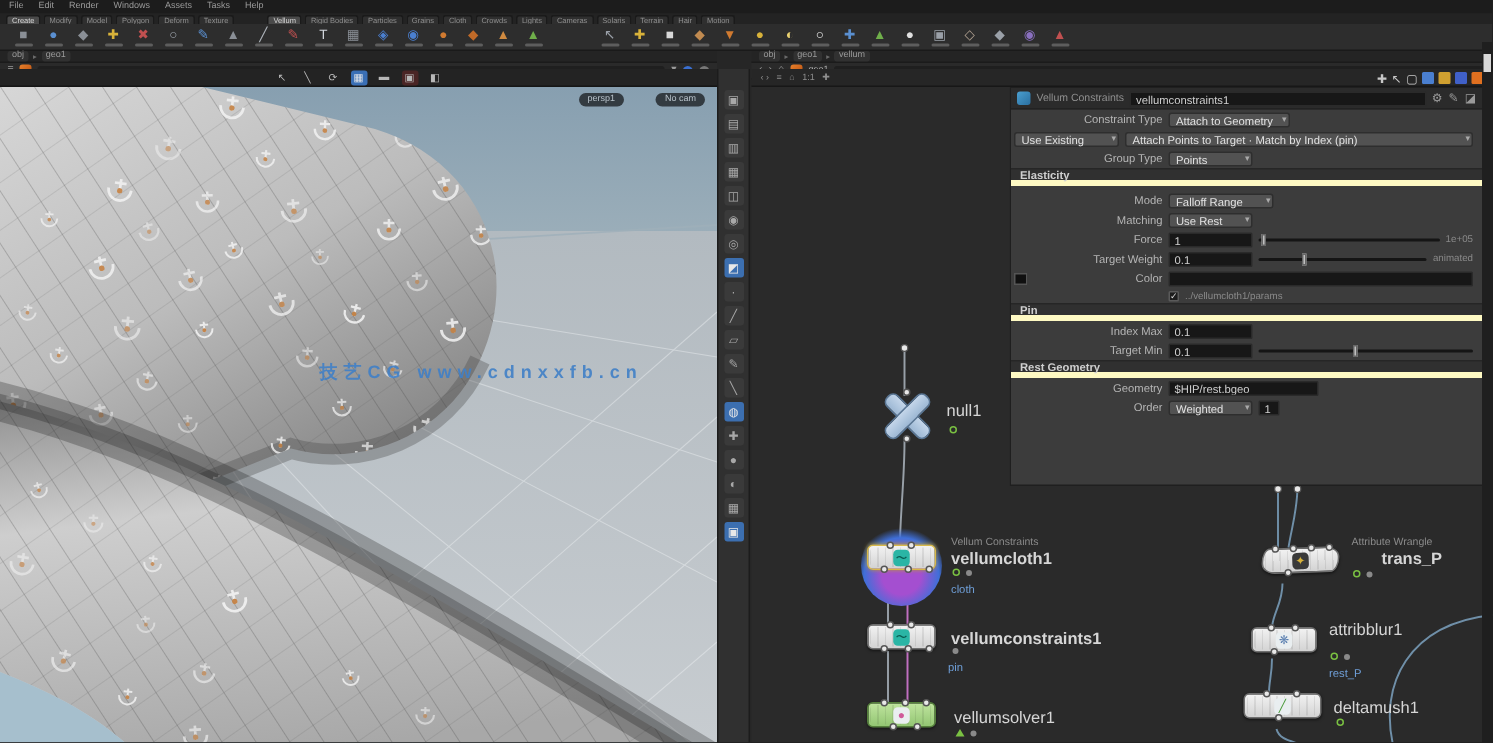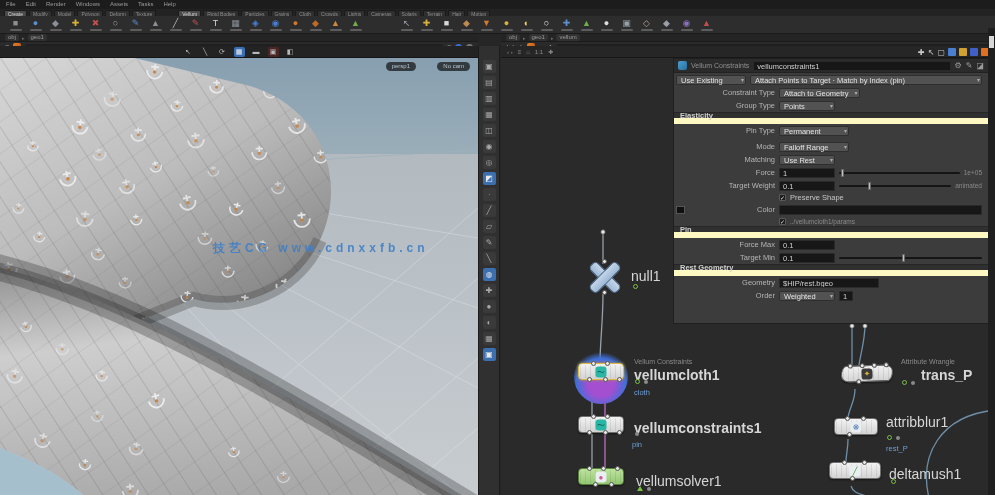--- a/index.html
+++ b/index.html
@@ -65,21 +65,21 @@
   .node .ridges{position:absolute;inset:1px;border-radius:3px;
     background:repeating-linear-gradient(90deg,rgba(0,0,0,.08) 0 1px,transparent 1px 5px);}
   .node.selected{border-color:#d8b94a;box-shadow:0 0 3px #b89a30;}
   .node.green{background:linear-gradient(180deg,#bfe49e,#93c673);border-color:#55803c;}
   .node.wavy{border-radius:8px 12px 9px 12px/14px 9px 14px 9px;transform:rotate(-2deg);width:52px;}
   .nicon{position:absolute;left:50%;top:50%;transform:translate(-50%,-50%);width:11px;height:11px;
     border-radius:3px;display:flex;align-items:center;justify-content:center;font-size:8px;font-style:normal;}
   .glow{position:absolute;width:54px;height:54px;border-radius:50%;z-index:2;
     background:radial-gradient(circle at 50% 62%,#a44fd0 0 30%,#3f6fd8 58%,rgba(63,111,216,0) 73%);}
   .ndot{position:absolute;width:5px;height:5px;border-radius:50%;background:#e8e8e8;border:1px solid #555;z-index:4;}
-  .nname{position:absolute;font-size:14px;color:#d6d6d6;white-space:nowrap;z-index:3;text-align:center;}
+  .nname{position:absolute;font-size:11px;color:#d6d6d6;white-space:nowrap;z-index:3;text-align:center;}
   .nbadge{position:absolute;font-size:7px;color:#8a8a8a;white-space:nowrap;z-index:3;}
   .ncomment{position:absolute;font-size:7.5px;color:#6f9fd8;white-space:nowrap;z-index:3;}
   .nflags{position:absolute;display:flex;gap:4px;align-items:center;z-index:3;}
   .flagring{width:5px;height:5px;border-radius:50%;border:1.5px solid #7ac142;}
   .flagdot{width:4px;height:4px;border-radius:50%;background:#8a8a8a;}
   .flagtri{width:0;height:0;border-left:3px solid transparent;border-right:3px solid transparent;border-bottom:5px solid #7ac142;}
   #null1{position:absolute;width:40px;height:30px;z-index:3;}
   #null1 .bar{position:absolute;left:1px;top:10px;width:38px;height:11px;border-radius:5px;
     background:linear-gradient(180deg,#c4d6ea,#9db8d4);border:1.5px solid #5a7694;}
   
@@ -101,21 +101,21 @@
   .fld{background:#171717;border:1px solid #2a2a2a;border-radius:1px;color:#d0d0d0;
     height:10px;line-height:9px;padding:0 3px;white-space:nowrap;overflow:hidden;}
   .w56{width:56px;flex:0 0 56px;} .w70{width:70px;flex:0 0 70px;} .w100{width:100px;flex:0 0 100px;}
   .w14{width:14px;flex:0 0 14px;} .flexg{flex:1;}
   .slider{flex:1;height:10px;position:relative;}
   .slider .groove{position:absolute;left:0;right:0;top:4.5px;height:2px;background:#151515;border-radius:1px;}
   .slider .handle{position:absolute;top:1px;width:3px;height:8px;background:#c0c0c0;border:1px solid #666;}
   .note{color:#8a8a8a;font-size:6.5px;white-space:nowrap;}
   .cb{width:7px;height:7px;background:#1d1d1d;border:1px solid #5a5a5a;border-radius:1px;color:#ddd;
     font-size:6px;line-height:6px;text-align:center;}
-  .psec{height:12px;background:#303030;border-top:1px solid #262626;border-bottom:6px solid #fef9c3;
+  .psec{height:12px;background:#303030;border-top:1px solid #262626;border-bottom:4px solid #fef9c3;
     display:flex;align-items:center;padding-left:6px;font-weight:bold;color:#cfcfcf;}
   .subpath{color:#8a8a8a;font-size:6.5px;}
   #pscroll{position:absolute;right:-6px;top:0;width:5px;height:266px;background:#262626;z-index:11;}
   #pscroll .thumb{position:absolute;top:2px;left:1px;width:3px;height:60px;background:#6a6a6a;border-radius:2px;}
   
   #watermark{position:absolute;left:213px;top:240px;z-index:35;font-size:12px;font-weight:bold;
     color:rgba(64,127,198,.9);letter-spacing:4px;white-space:nowrap;}
   
   #rightedge{position:absolute;right:0;top:28px;width:7px;height:467px;background:#1f1f1f;z-index:45;}
   #rightedge .box{position:absolute;top:8px;left:1px;width:5px;height:12px;background:#d8d8d8;}
@@ -702,39 +702,34 @@
         <span class="picon"></span>
         <span class="ptitle">Vellum Constraints</span>
         <span class="pname fld" style="flex:1;">vellumconstraints1</span>
         <span class="phicons">
           <i>⚙</i>
           <i>✎</i>
           <i>◪</i>
         </span>
       </div>
       <div class="prow">
+          <i class="gut"></i>
+          <span class="plbl">Constraint Type</span>
+        <span class="dd"><span>Attach to Geometry</span></span>
+        </div>
+      <div class="prow">
         <span class="dd w70"><span>Use Existing</span></span>
         <span class="dd flexg"><span>Attach Points to Target · Match by Index (pin)</span></span>
       </div>
       <div class="prow">
           <i class="gut"></i>
-          <span class="plbl">Constraint Type</span>
-        <span class="dd"><span>Attach to Geometry</span></span>
-        </div>
-      <div class="prow">
-          <i class="gut"></i>
           <span class="plbl">Group Type</span>
         <span class="dd w56"><span>Points</span></span>
         </div>
       <div class="psec">Elasticity</div>
-      <div class="prow">
-          <i class="gut"></i>
-          <span class="plbl">Pin Type</span>
-        <span class="dd w70"><span>Permanent</span></span>
-        </div>
       <div class="prow" style="margin-top:3px;">
           <i class="gut"></i>
           <span class="plbl">Mode</span>
         <span class="dd w70"><span>Falloff Range</span></span>
         </div>
       <div class="prow">
           <i class="gut"></i>
           <span class="plbl">Matching</span>
         <span class="dd w56"><span>Use Rest</span></span>
         </div>
@@ -751,41 +746,35 @@
       <div class="prow">
           <i class="gut"></i>
           <span class="plbl">Target Weight</span>
         <span class="fld w56">0.1</span>
         <span class="slider">
             <i class="groove"></i>
             <i class="handle" style="left:26%;"></i>
           </span>
         <span class="note">animated</span>
         </div>
-      <div class="prow" style="height:11px;">
-          <i class="gut"></i>
-          <span class="plbl"></span>
-        <span class="cb">✓</span>
-        <span>Preserve Shape</span>
-        </div>
       <div class="prow">
           <i class="gut swatch"></i>
         <span class="plbl">Color</span>
         <span class="fld flexg"></span>
         </div>
       <div class="prow" style="height:10px;">
           <i class="gut"></i>
           <span class="plbl"></span>
         <span class="cb">✓</span>
         <span class="subpath">../vellumcloth1/params</span>
         </div>
       <div class="psec">Pin</div>
       <div class="prow">
           <i class="gut"></i>
-          <span class="plbl">Force Max</span>
+          <span class="plbl">Index Max</span>
         <span class="fld w56">0.1</span>
         </div>
       <div class="prow">
           <i class="gut"></i>
           <span class="plbl">Target Min</span>
         <span class="fld w56">0.1</span>
         <span class="slider">
             <i class="groove"></i>
             <i class="handle" style="left:44%;"></i>
           </span>

